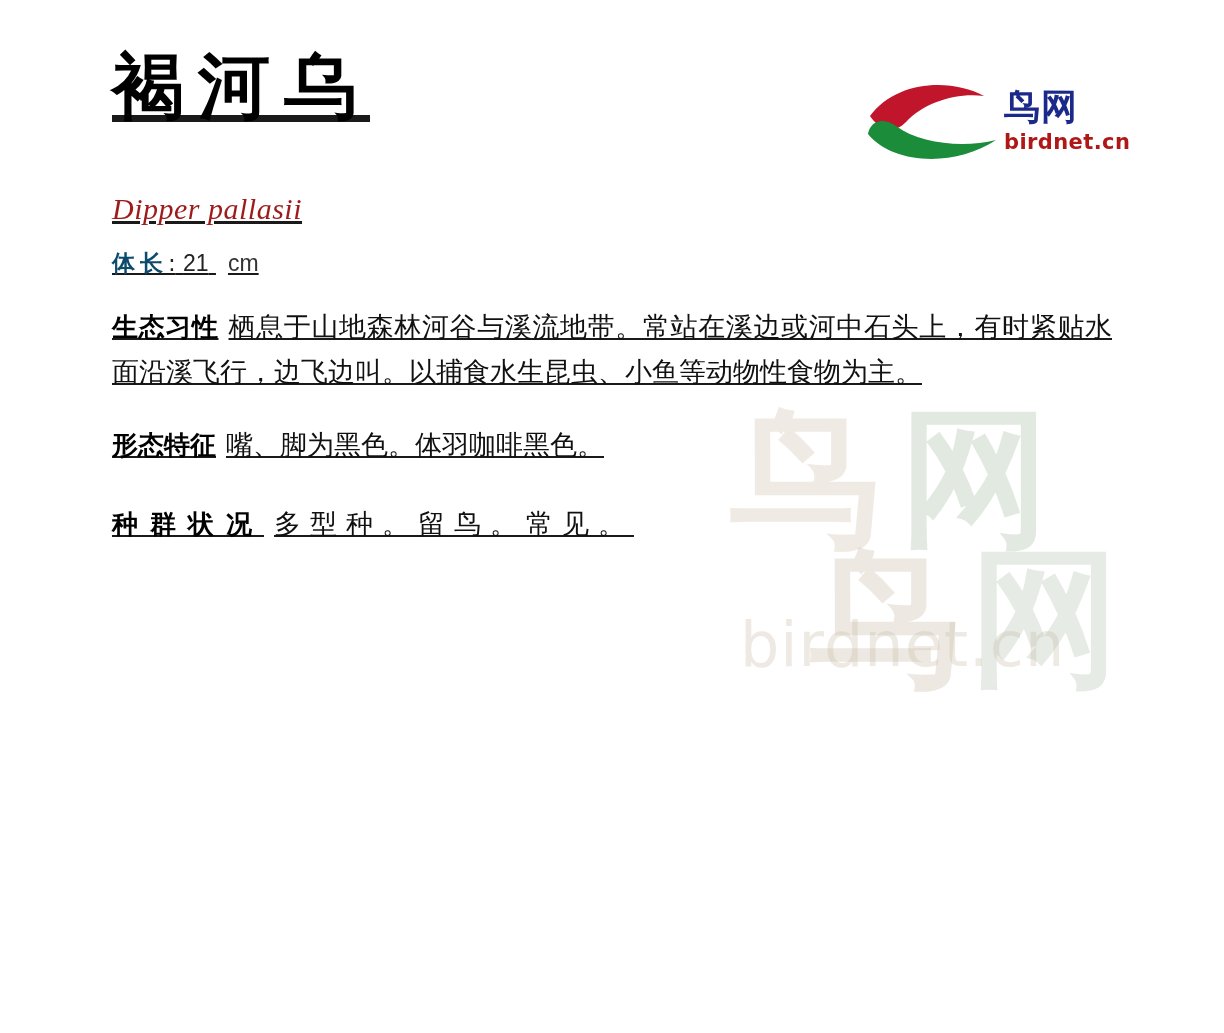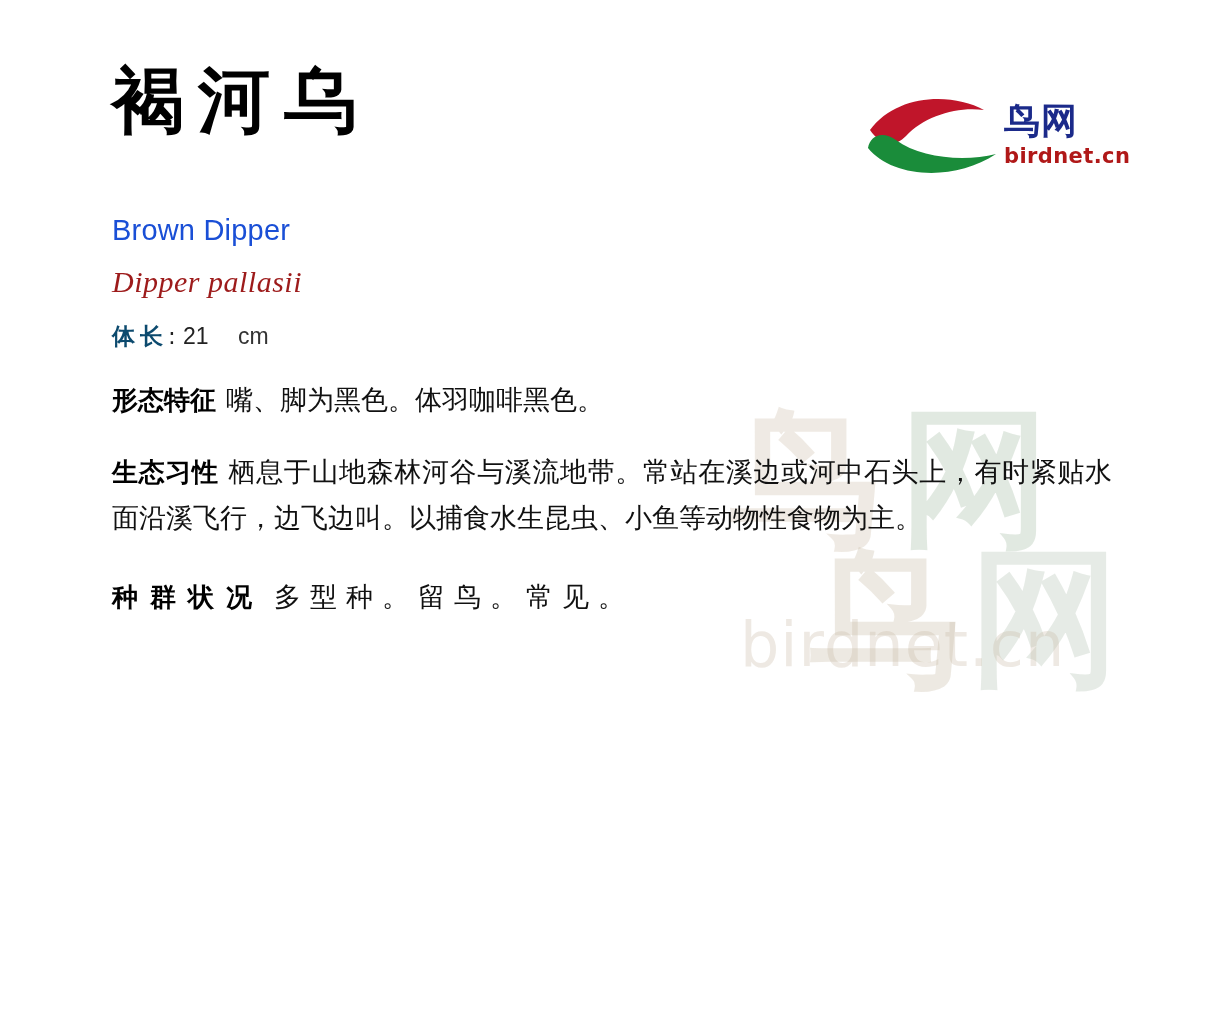--- a/index.html
+++ b/index.html
@@ -46,21 +46,22 @@
     font-size: 62px;
     letter-spacing: 1px;
     color: #c8b9a4;
     opacity: 0.30;
   }
 
   
   .page {
     position: relative;
     z-index: 2;
-    padding: 14px 112px;
+    padding: 0 112px;
+    text-decoration: underline;
   }
 
   .header {
     display: flex;
     align-items: flex-start;
     justify-content: space-between;
     padding-top: 46px;
   }
 
   .title-cn {
@@ -124,21 +125,21 @@
     font-size: 23px;
     color: #222;
     font-family: "DejaVu Sans", sans-serif;
   }
   .size-label {
     color: #0c4a6e;
     font-weight: 700;
     letter-spacing: 5px;
   }
   .size-val { color: #222; font-family: "Liberation Sans", sans-serif; text-align: center;}
-  .size-unit { color: #333; margin-left: 22px; font-family: "Liberation Sans", sans-serif;}
+  .size-unit { color: #333; margin-left: 12px; font-family: "Liberation Sans", sans-serif;}
 
   .section {
     margin-top: 26px;
     font-size: 27px;
     line-height: 1.68;
     color: #111;
     text-align: justify;
   }
   .section .head {
     font-family: "DejaVu Sans", sans-serif;
@@ -175,35 +176,34 @@
     <div class="logo">
       <svg width="140" height="92" viewBox="0 0 140 92">
         <path d="M4 34 C 30 -2, 86 -4, 118 14 C 92 10, 58 20, 40 40 C 26 54, 12 46, 4 34 Z" fill="#c0152a"></path>
         <path d="M2 52 C 26 82, 88 86, 130 58 C 98 66, 54 62, 30 44 C 16 34, 4 40, 2 52 Z" fill="#1a8c3a"></path>
       </svg>
       <span class="logo-cn">鸟网</span>
       <span class="logo-url">birdnet.cn</span>
     </div>
   </div>
 
-  <p class="name-en">Brown Dipper</p>
   <p class="name-latin">Dipper pallasii</p>
 
   <p class="size-line">
     <span class="size-label">体长</span><span>:</span>
     <span class="size-val">21</span>
     <span class="size-unit">cm</span>
   </p>
 
   <p class="section">
+    <span class="head">生态习性</span><span class="body">栖息于山地森林河谷与溪流地带。常站在溪边或河中石头上，有时紧贴水面沿溪飞行，边飞边叫。以捕食水生昆虫、小鱼等动物性食物为主。</span>
+  </p>
+
+  <p class="section">
     <span class="head">形态特征</span><span class="body">嘴、脚为黑色。体羽咖啡黑色。</span>
-  </p>
-
-  <p class="section">
-    <span class="head">生态习性</span><span class="body">栖息于山地森林河谷与溪流地带。常站在溪边或河中石头上，有时紧贴水面沿溪飞行，边飞边叫。以捕食水生昆虫、小鱼等动物性食物为主。</span>
   </p>
 
 
   <p class="section status">
     <span class="head">种群状况</span><span class="body">多型种。留鸟。常见。</span>
   </p>
 
 </div>
 
 </body></html>

